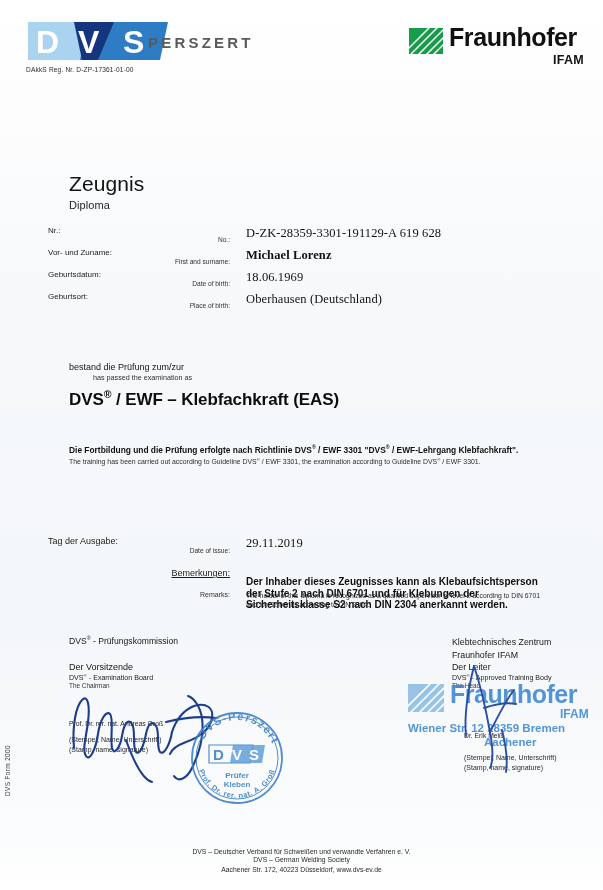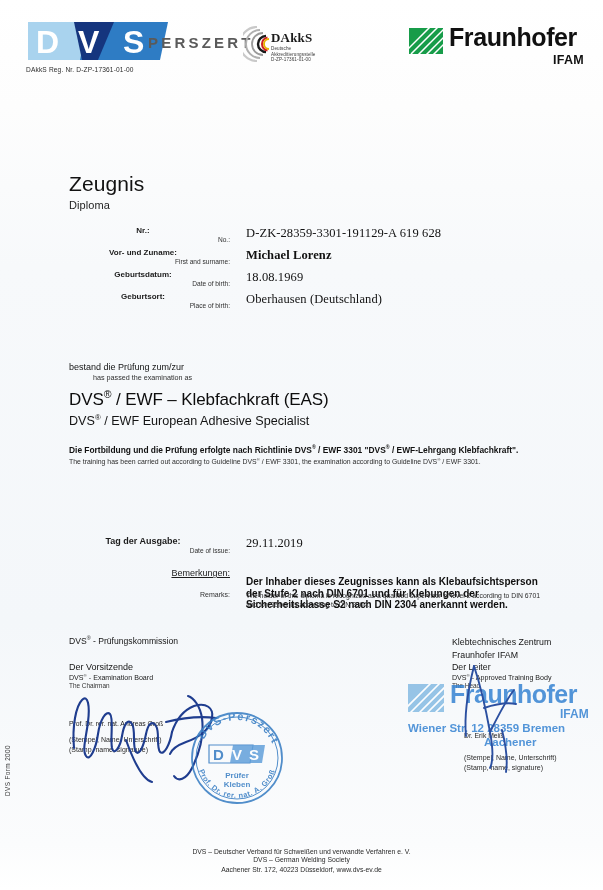--- a/index.html
+++ b/index.html
@@ -41,35 +41,35 @@
   .fh-ifam { position:absolute; right:0px; top:27px; font-size:12.5px; font-weight:700; color:#101010; letter-spacing:.3px; }
 
   
   .title-block { position:absolute; left:69px; top:172px; }
   .t-de { font-size:21px; font-weight:400; color:#121212; letter-spacing:.1px;text-align:center; }
   .t-en { font-size:11px; color:#1e1e1e; margin-top:3px; letter-spacing:.1px; }
 
   
   .fields { position:absolute; left:60px; top:226px; width:480px; }
   .frow { position:relative; min-height:11px; }
-  .flabel-de { position:absolute; right:2px; top:0; width:100%; text-align:center;
-    font-size:8px; color:#1c1c1c;font-weight:bold; }
+  .flabel-de { position:absolute; right:12px; top:0; width:100%; text-align:left;
+    font-size:8px; color:#1c1c1c; }
   .flabel-en { position:absolute; right:0; top:0; width:100%; text-align:right;
     font-size:6.6px; color:#303030; }
   .labelcol { position:absolute; left:0; top:0; width:170px; }
   .valcol { position:absolute; left:186px; top:0; font-family:"Liberation Serif", serif;
     font-size:12.5px; color:#111; letter-spacing:.1px; }
   .valcol.bold { font-weight:700; }
 
   
   .passed { position:absolute; left:69px; top:362px; }
   .passed .de { font-size:9px; color:#141414; }
   .passed .en { font-size:7.2px; color:#2e2e2e; margin-top:1px;padding-left:24px; }
 
-  .qual-de { position:absolute; left:69px; top:390px; font-size:17px; font-weight:400;
+  .qual-de { position:absolute; left:69px; top:390px; font-size:17px; font-weight:700;
     color:#0d0d0d; letter-spacing:-.1px;text-align:right; }
   .qual-en { position:absolute; left:69px; top:414px; font-size:12.6px; color:#141414; letter-spacing:0; }
 
   .guide-de { position:absolute; left:69px; top:445px; font-size:8.4px; font-weight:600; color:#111; }
   .guide-en { position:absolute; left:69px; top:458px; font-size:6.9px; color:#2c2c2c; }
 
   sup { font-size:.62em; vertical-align:super; line-height:0; }
 
   
   .issue { position:absolute; left:60px; top:536px; width:480px; }
@@ -150,36 +150,20 @@
         <polygon points="60,2 140,2 132,40 52,40" fill="#2e7cc4"></polygon>
         <polygon points="46,2 86,2 70,40 54,40" fill="#15357e"></polygon>
         <text x="8" y="33" font-family="Liberation Sans, sans-serif" font-size="32" font-weight="700" fill="#ffffff" letter-spacing="1">D</text>
         <text x="50" y="33" font-family="Liberation Sans, sans-serif" font-size="32" font-weight="700" fill="#ffffff" letter-spacing="1">V</text>
         <text x="95" y="33" font-family="Liberation Sans, sans-serif" font-size="32" font-weight="700" fill="#ffffff" letter-spacing="1">S</text>
       </svg>
     </div>
 
     <div class="perszert">PERSZERT</div>
 
-    <div class="dakks">
-      <svg width="28" height="36" viewBox="0 0 28 36" style="position:absolute;left:0;top:2px;">
-        <path d="M14,1 A17,17 0 0,0 14,35" stroke="#c9c9c9" stroke-width="2.2" fill="none"></path>
-        <path d="M17,4 A14,14 0 0,0 17,32" stroke="#b0b0b0" stroke-width="2" fill="none"></path>
-        <path d="M20,7 A11,11 0 0,0 20,29" stroke="#9a9a9a" stroke-width="1.8" fill="none"></path>
-        <path d="M23,10 A8,8 0 0,0 23,26" stroke="#1a1a1a" stroke-width="2.4" fill="none"></path>
-        <path d="M24.5,11.5 A6.6,6.6 0 0,0 24.5,24.5" stroke="#cc2222" stroke-width="2.1" fill="none"></path>
-        <path d="M26,13 A5,5 0 0,0 26,23" stroke="#e8b400" stroke-width="1.9" fill="none"></path>
-      </svg>
-      <div class="dakks-word">DAkkS</div>
-      <div class="dakks-sub">
-        <div>Deutsche</div>
-        <div>Akkreditierungsstelle</div>
-        <div>D-ZP-17361-01-00</div>
-      </div>
-    </div>
 
     <div class="dakks-reg">DAkkS Reg. Nr. D-ZP-17361-01-00</div>
 
     <div class="fh">
       <div class="fh-mark">
         <svg width="34" height="26" viewBox="0 0 34 26">
           <rect width="34" height="26" fill="#179c49"></rect>
           <g stroke="#ffffff" stroke-width="1.5">
             <line x1="-4" y1="24" x2="24" y2="-4"></line>
             <line x1="2" y1="26" x2="30" y2="-2"></line>
@@ -215,44 +199,41 @@
         <div class="flabel-en" style="top:10px;">First and surname:</div>
       </div>
       <div class="valcol bold">Michael Lorenz</div>
     </div>
 
     <div class="frow" style="position:absolute;top:44px;left:0;width:480px;">
       <div class="labelcol">
         <div class="flabel-de">Geburtsdatum:</div>
         <div class="flabel-en" style="top:10px;">Date of birth:</div>
       </div>
-      <div class="valcol">18.08.1969</div>
+      <div class="valcol">18.06.1969</div>
     </div>
 
     <div class="frow" style="position:absolute;top:66px;left:0;width:480px;">
       <div class="labelcol">
         <div class="flabel-de">Geburtsort:</div>
         <div class="flabel-en" style="top:10px;">Place of birth:</div>
       </div>
       <div class="valcol">Oberhausen (Deutschland)</div>
     </div>
   </div>
 
   <div class="passed">
     <div class="de">bestand die Prüfung zum/zur</div>
     <div class="en">has passed the examination as</div>
   </div>
 
   <div class="qual-de">
     <span>DVS</span><sup>®</sup><span> / EWF – Klebfachkraft (EAS)</span>
   </div>
 
-  <div class="qual-en">
-    <span>DVS</span><sup>®</sup><span> / EWF European Adhesive Specialist</span>
-  </div>
 
   <div class="guide-de">
     <span>Die Fortbildung und die Prüfung erfolgte nach Richtlinie DVS</span><sup>®</sup><span> / EWF 3301 "DVS</span><sup>®</sup><span> / EWF-Lehrgang Klebfachkraft".</span>
   </div>
 
   <div class="guide-en">
     <span>The training has been carried out according to Guideline DVS</span><sup>®</sup><span> / EWF 3301, the examination according to Guideline DVS</span><sup>®</sup><span> / EWF 3301.</span>
   </div>
 
   <div class="issue">

